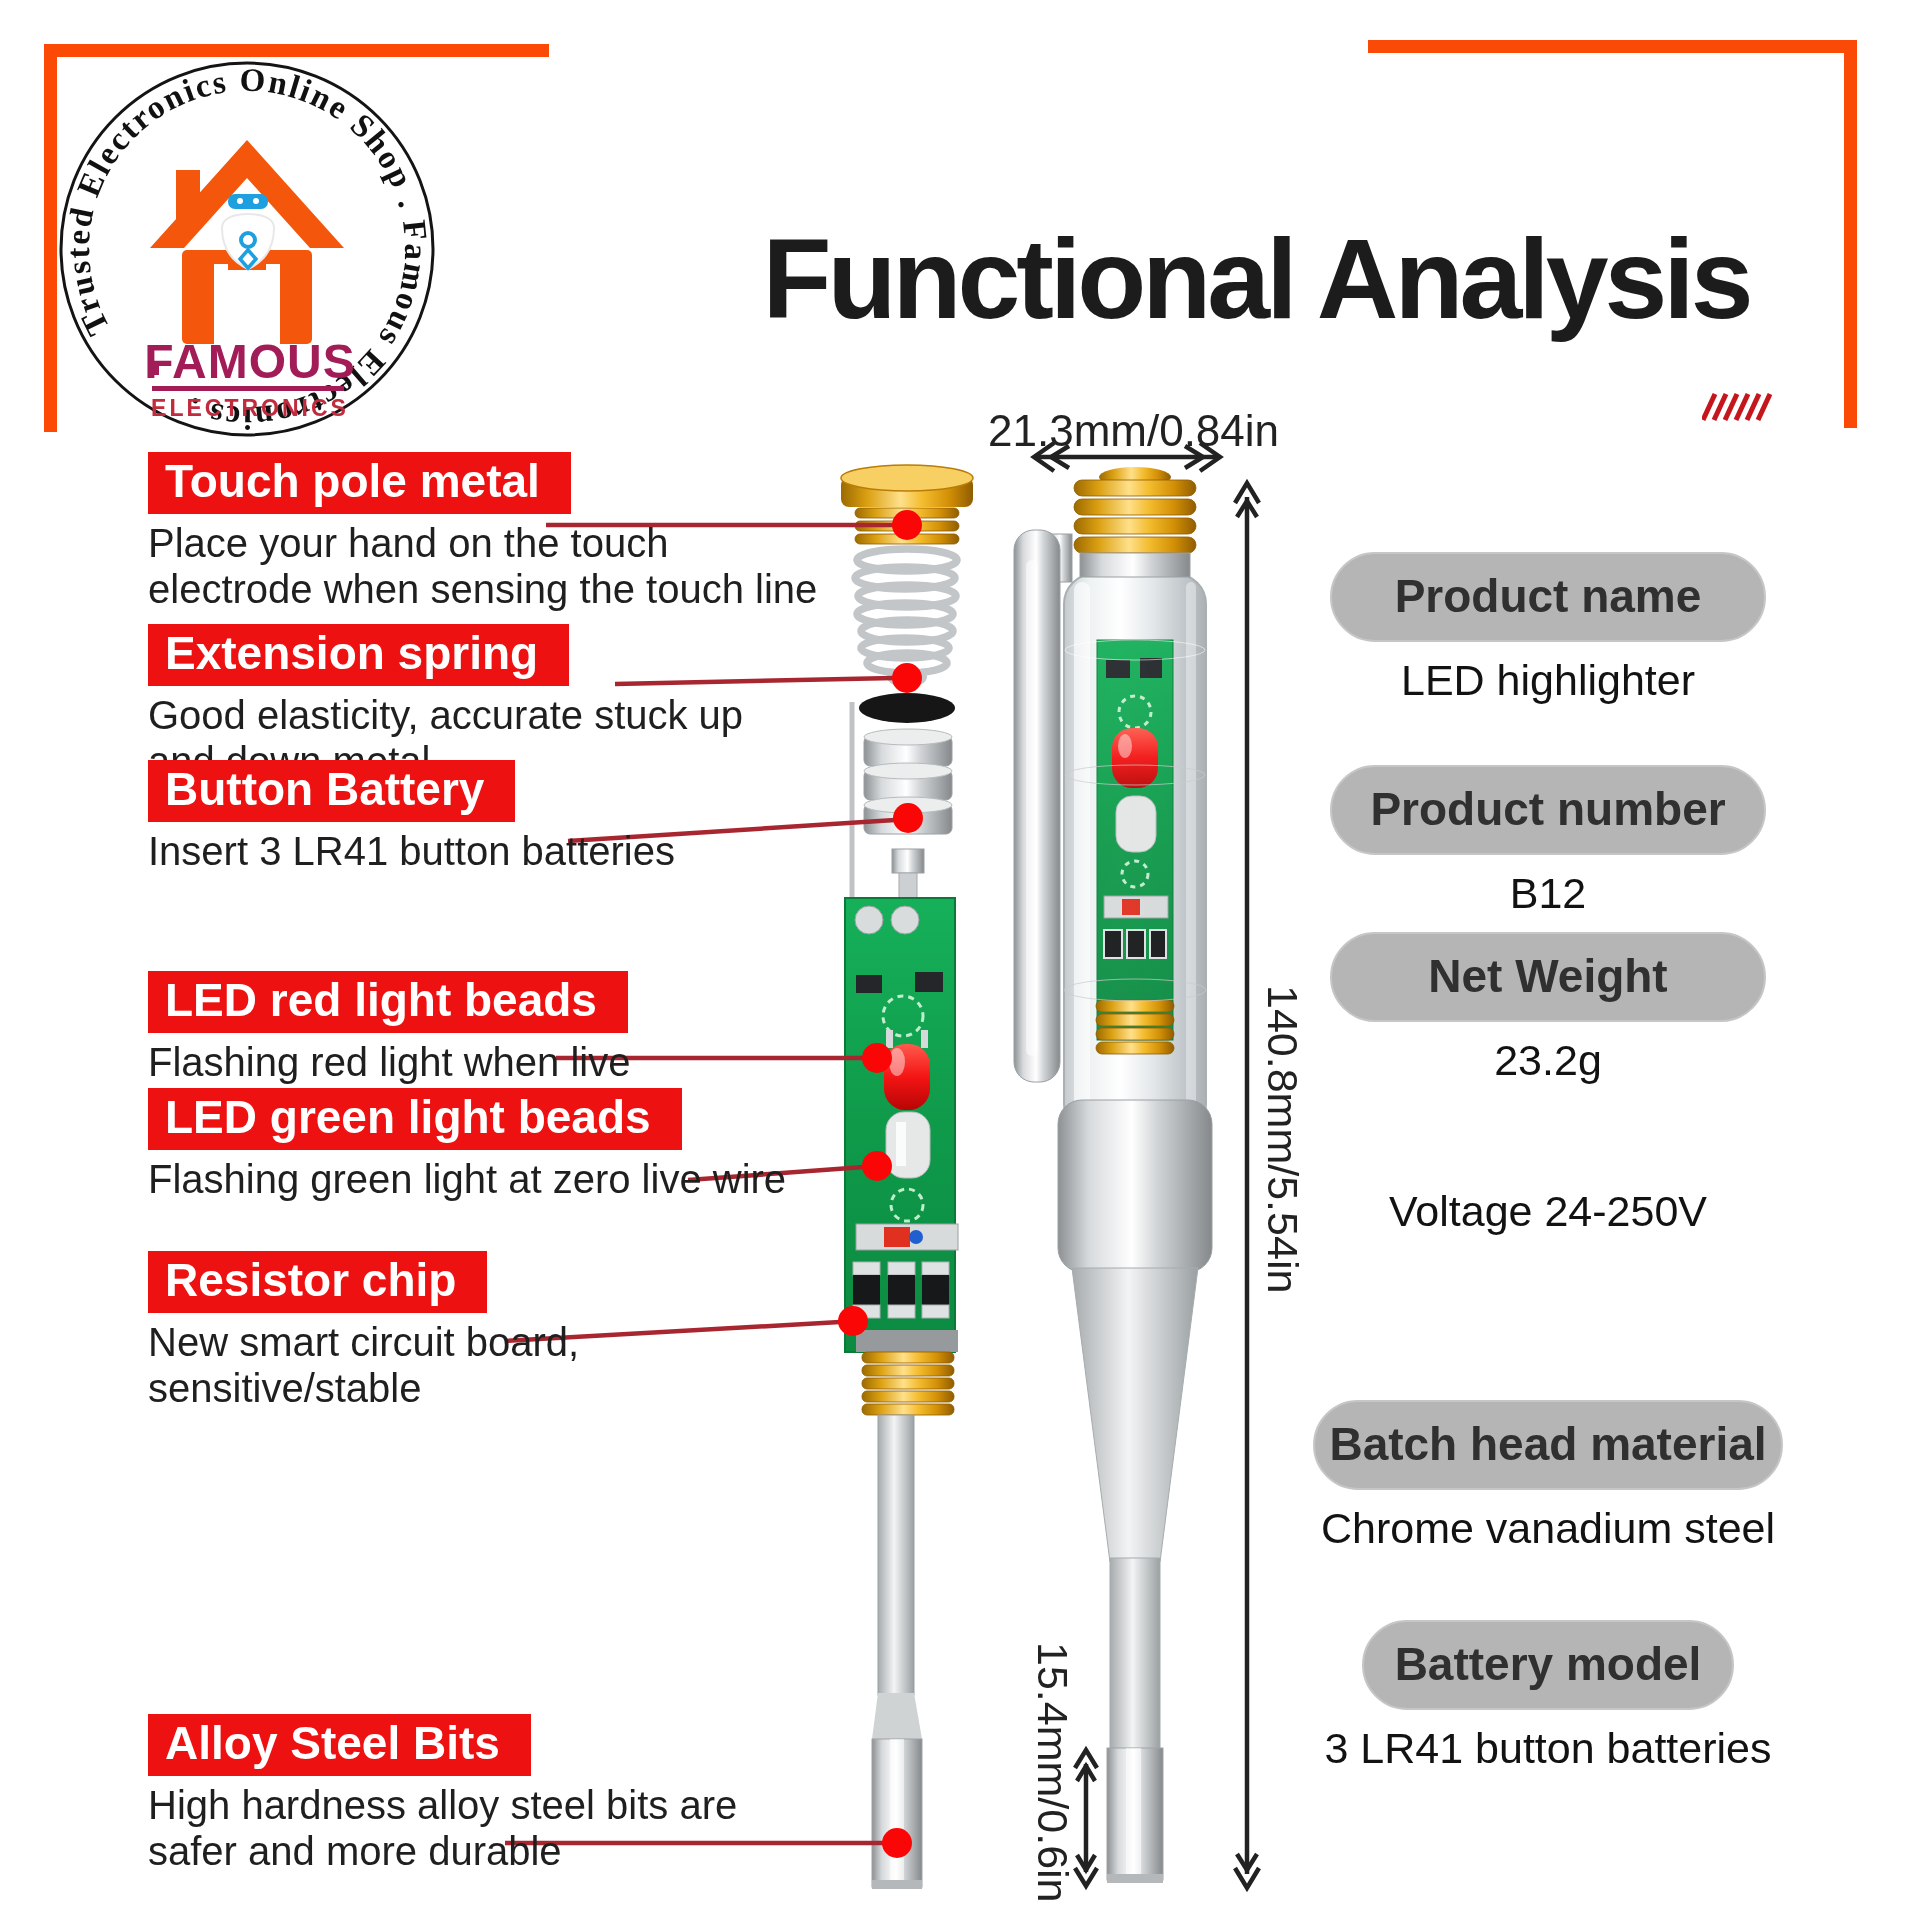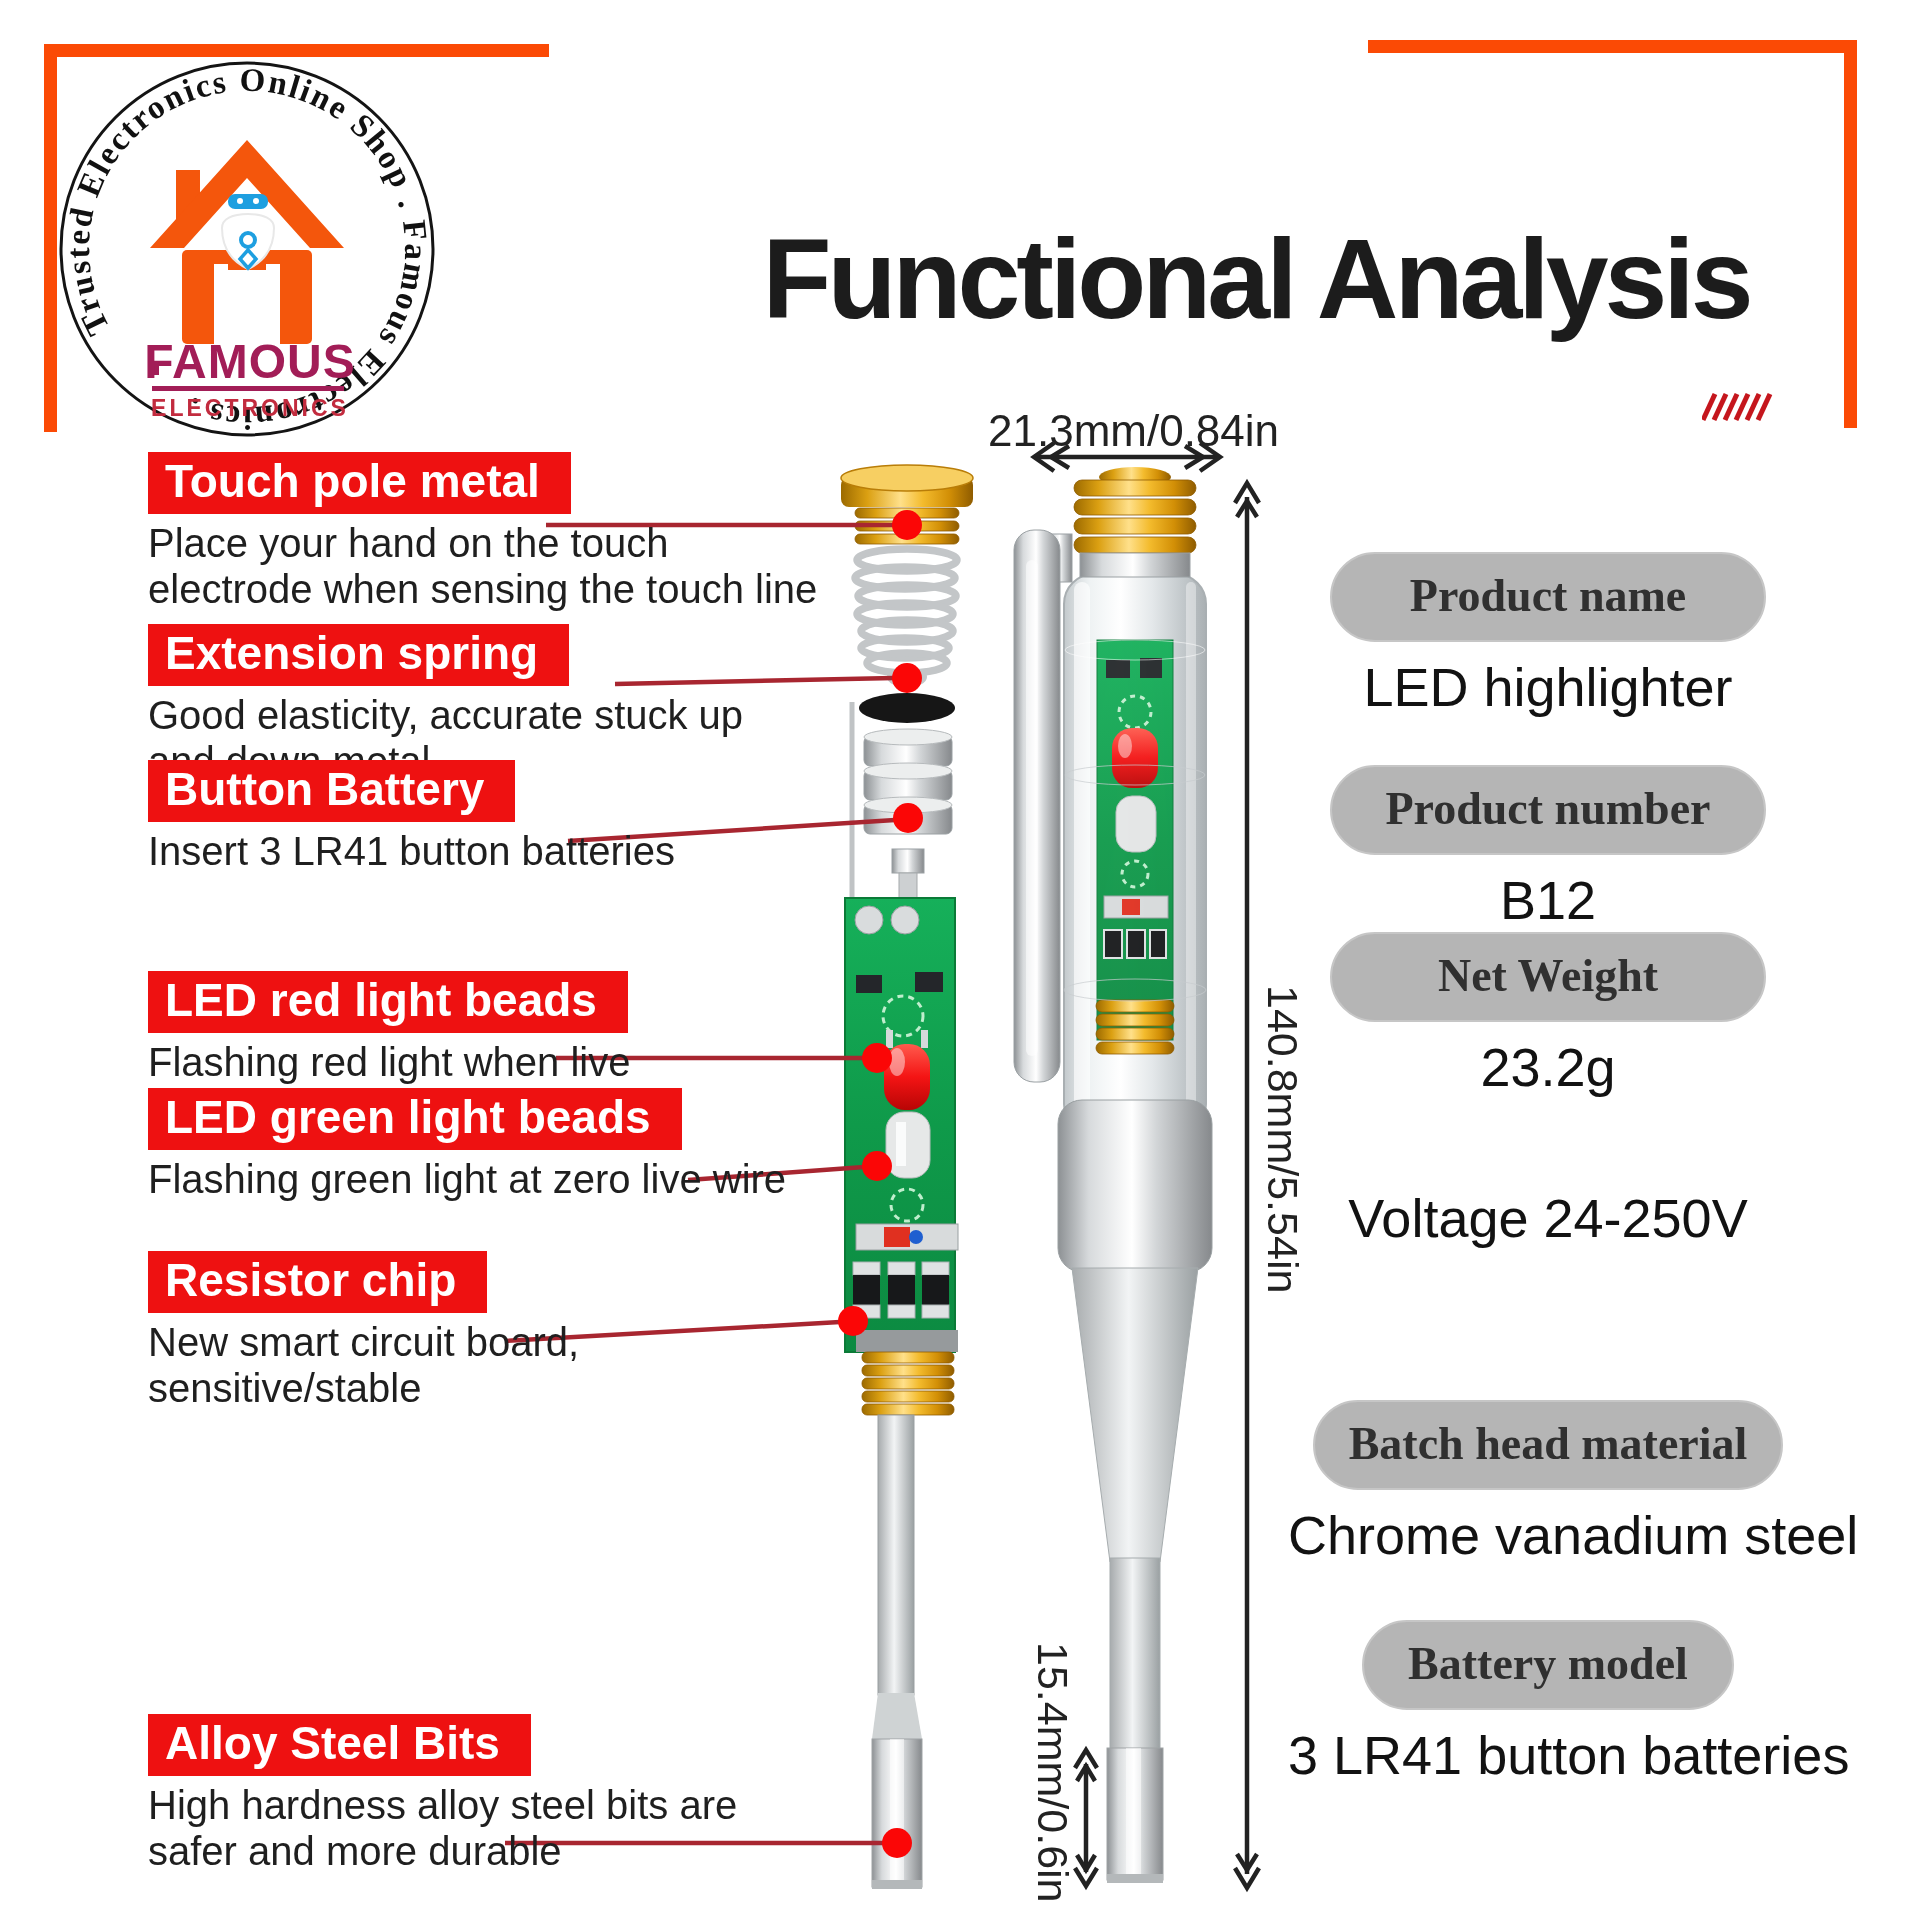--- a/index.html
+++ b/index.html
@@ -15,22 +15,22 @@
   .page-title{position:absolute;left:656px;top:214px;width:1200px;text-align:center;
     font-size:113px;font-weight:bold;letter-spacing:-4px;color:var(--ink);white-space:nowrap;}
   .hatch{position:absolute;left:1702px;top:392px;}
   .callout{position:absolute;left:148px;}
   .c-label{display:inline-block;background:var(--callout-red);color:#ffffff;
     font-size:46px;font-weight:bold;padding:5px 31px 9px 17px;line-height:1.05;white-space:nowrap;}
   .c-desc{margin-top:7px;font-size:40px;color:var(--desc-ink);line-height:1.14;white-space:nowrap;}
   .c-desc span{display:block;}
   .spec{position:absolute;left:1288px;width:520px;text-align:center;}
   .pill{margin:0 auto;background:var(--pill-gray);border:2px solid #c6c6c6;border-radius:46px;
-    height:90px;line-height:84px;font-size:46px;font-weight:bold;color:var(--pill-text);white-space:nowrap;font-family:Liberation Serif, serif;}
-  .spec .value{margin-top:14px;font-size:54px;color:#121212;white-space:nowrap;}
+    height:90px;line-height:84px;font-size:46px;font-weight:bold;color:var(--pill-text);white-space:nowrap;}
+  .spec .value{margin-top:14px;font-size:43px;color:#121212;white-space:nowrap;}
   .dim{position:absolute;color:#222;font-size:44px;white-space:nowrap;}
   .dim.vert{writing-mode:vertical-rl;font-size:43px;}
   .illus{position:absolute;left:0;top:0;width:1920px;height:1920px;}
 </style>
 </head>
 <body>
 
 <div class="corner" style="left:44px;top:44px;width:505px;height:13px;"></div>
 <div class="corner" style="left:44px;top:44px;width:13px;height:388px;"></div>
 <div class="corner" style="left:1368px;top:40px;width:489px;height:13px;"></div>

